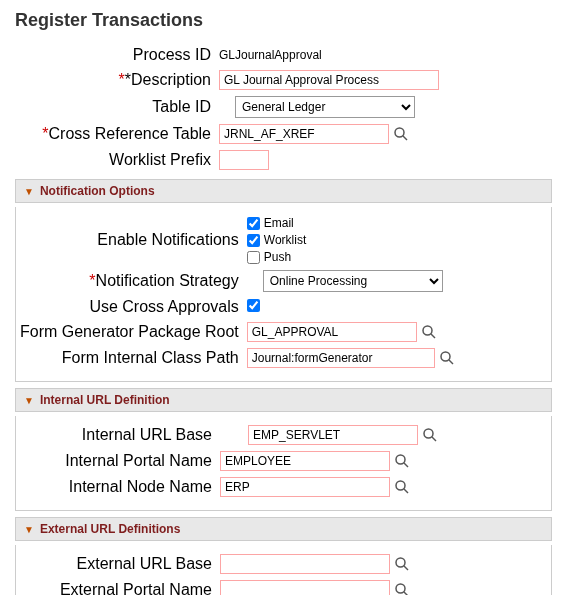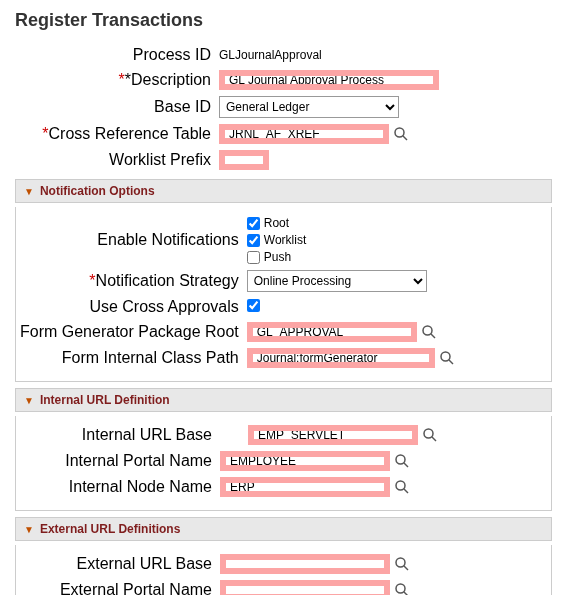--- a/index.html
+++ b/index.html
@@ -34,31 +34,32 @@
       text-align: right;
       white-space: nowrap;
       padding-right: 6px;
       color: #000;
       font-size: 16px;
     }
     .value-cell {
       text-align: left;
     }
     input[type="text"] {
-      border: 6px solid #fca5a5;
+      border: 1px solid #fca5a5;
       padding: 2px 4px;
       font-size: 12px;
       height: 20px;
     }
     select {
       border: 1px solid #999;
       padding: 1px 2px;
       font-size: 12px;
       height: 22px;
       background: #fff;
+      margin-left: 16px;
     }
     .input-with-search {
       display: flex;
       align-items: center;
       gap: 2px;
     }
     .search-icon-btn {
       display: inline-flex;
       align-items: center;
       justify-content: center;
@@ -143,21 +144,21 @@
     </tr>
     <tr>
       <td class="label-cell">
         <span style="color:#c00;">*</span><span style="">*Description</span>
       </td>
       <td class="value-cell">
         <input type="text" class="large-input" style="width: 220px;" value="GL Journal Approval Process">
       </td>
     </tr>
     <tr>
-      <td class="label-cell">Base ID</td>
+      <td class="label-cell">Table ID</td>
       <td class="value-cell">
         <select class="owner-select">
           <option>General Ledger</option>
         </select>
       </td>
     </tr>
     <tr>
       <td class="label-cell">
         <span style="color:#c00;">*</span>Cross Reference Table
       </td>
@@ -189,21 +190,21 @@
     </div>
     <div class="section-content">
       <table class="form-table">
         <tbody>
             <tr>
           <td class="label-cell" style="width:200px;">Enable Notifications</td>
           <td class="value-cell">
             <div class="checkbox-group">
               <div class="checkbox-item">
                 <input type="checkbox" checked="" style="">
-                <label>Root</label>
+                <label>Email</label>
               </div>
               <div class="checkbox-item">
                 <input type="checkbox" checked="" style="">
                 <label>Worklist</label>
               </div>
               <div class="checkbox-item">
                 <input type="checkbox" style="">
                 <label>Push</label>
               </div>
             </div>

